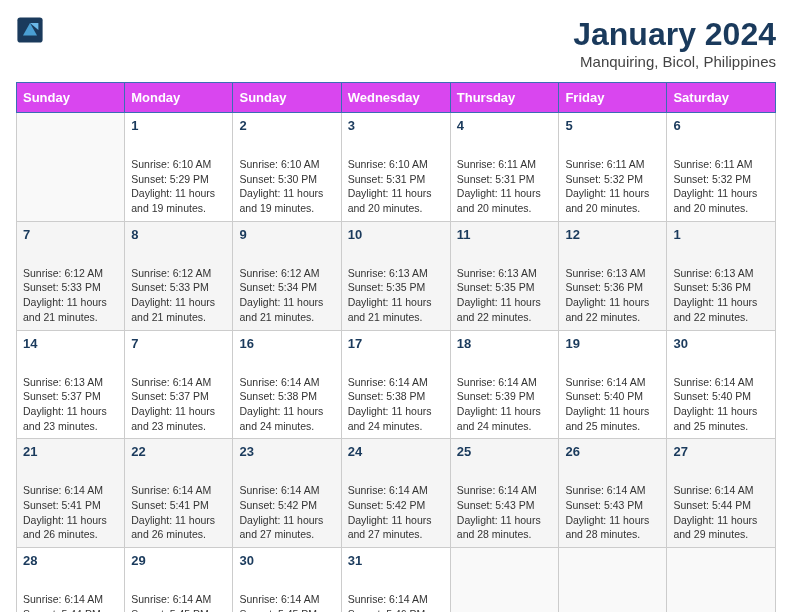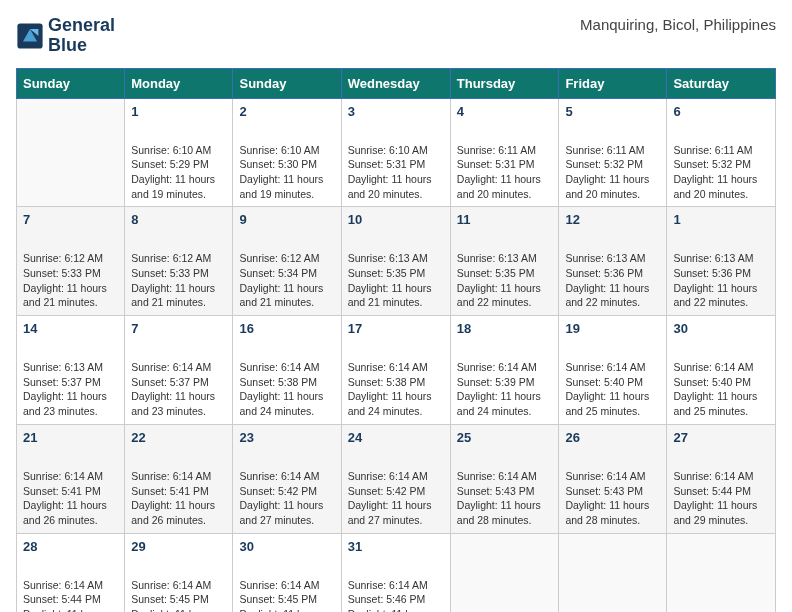--- a/index.html
+++ b/index.html
@@ -43,21 +43,21 @@
       font-size: 15px;
       color: #444;
       font-weight: normal;
     }
     table {
       width: 100%;
       border-collapse: collapse;
       font-size: 11px;
     }
     thead tr th {
-      background-color: #0f766e;
+      background-color: #d946ef;
       color: #fff;
       padding: 7px 6px;
       text-align: left;
       font-size: 13px;
       font-weight: bold;
       border: 1px solid #3a6db5;
     }
     tbody tr td {
       border: 1px solid #ccc;
       padding: 5px 6px;
@@ -91,26 +91,23 @@
 </head>
 <body>
 
 <div class="header">
   <div class="logo">
     <svg class="logo-icon" viewBox="0 0 40 40">
       <rect x="2" y="2" width="36" height="36" rx="4" fill="#1a3a5c"></rect>
       <polygon points="10,28 20,10 30,28" fill="#4a9fd4"></polygon>
       <polygon points="20,10 32,20 32,10" fill="#6bb8e8"></polygon>
     </svg>
-    <div class="logo-text">
-      <div>General</div>
-      <div>Blue</div>
-    </div>
   </div>
   <div class="title-block">
+    <div class="main-title">January 2024</div>
     <div class="subtitle">Manquiring, Bicol, Philippines</div>
   </div>
 </div>
 
 <table>
   <thead>
     <tr>
     <th>Sunday</th>
         <th>Monday</th>
         <th>Sunday</th>

